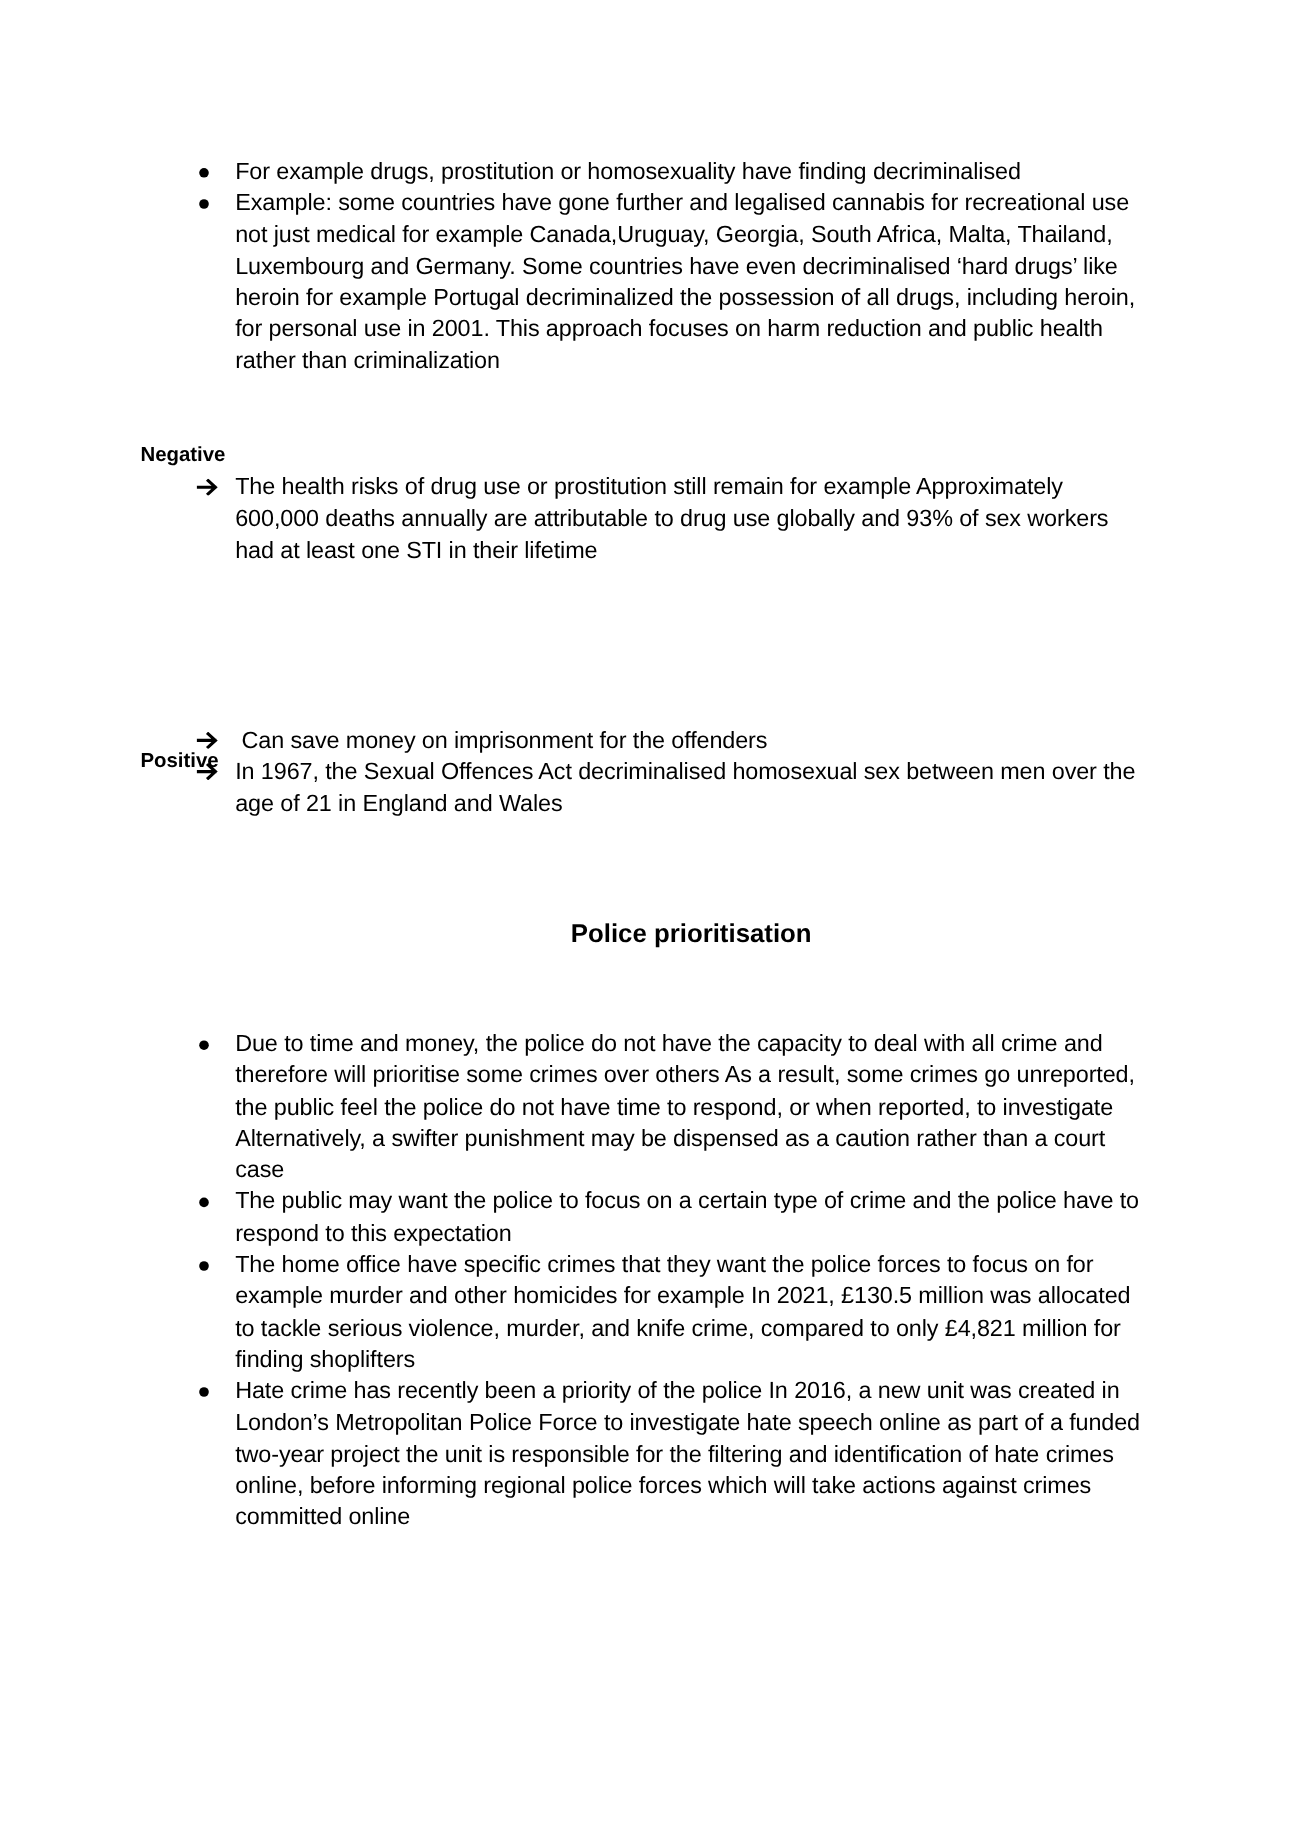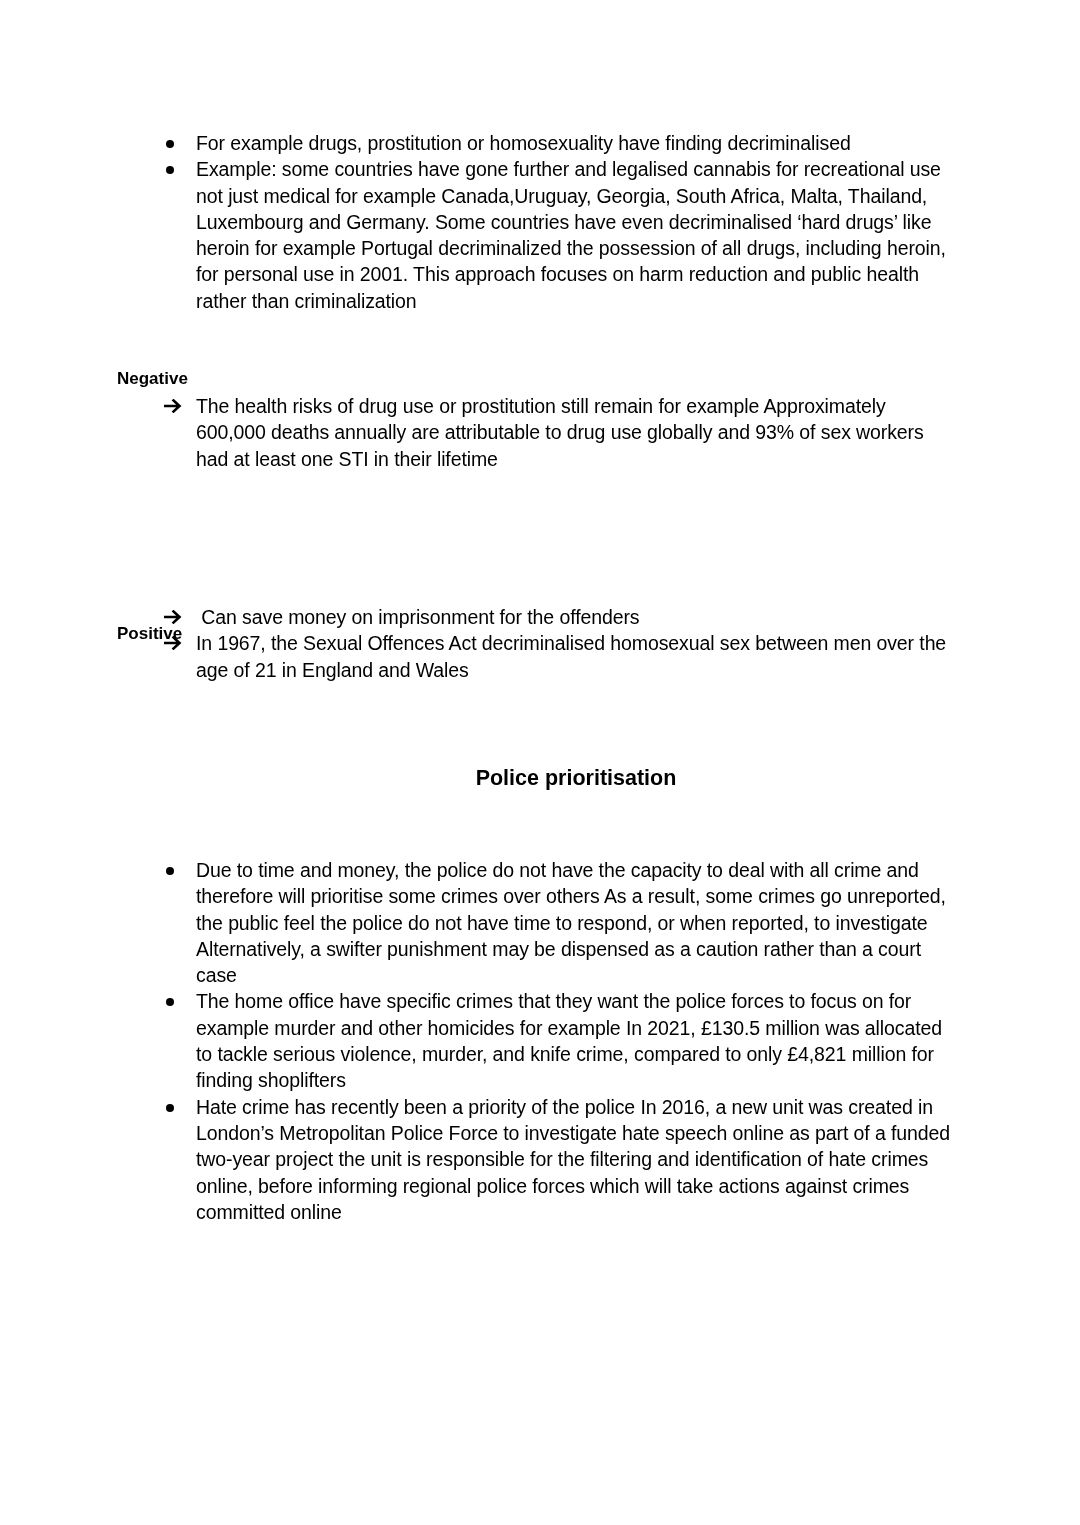--- a/index.html
+++ b/index.html
@@ -126,20 +126,24 @@
   </ul>
 
   <div class="section-title" style="top:764px;margin-left:36px;">Police prioritisation</div>
   <ul class="list" style="top:820px;margin-top:37px;">
     <li class="item">
       <span class="marker dot"></span>
       <span>Due to time and money, the police do not have the capacity to deal with all crime and therefore will prioritise some crimes over others As a result, some crimes go unreported, the public feel the police do not have time to respond, or when reported, to investigate Alternatively, a swifter punishment may be dispensed as a caution rather than a court case</span>
     </li>
     <li class="item">
       <span class="marker dot"></span>
+      <span>The public may want the police to focus on a certain type of crime and the police have to respond to this expectation</span>
+    </li>
+    <li class="item">
+      <span class="marker dot"></span>
       <span>The home office have specific crimes that they want the police forces to focus on for example murder and other homicides for example In 2021, £130.5 million was allocated to tackle serious violence, murder, and knife crime, compared to only £4,821 million for finding shoplifters</span>
     </li>
     <li class="item">
       <span class="marker dot"></span>
       <span>Hate crime has recently been a priority of the police In 2016, a new unit was created in London’s Metropolitan Police Force to investigate hate speech online as part of a funded two-year project the unit is responsible for the filtering and identification of hate crimes online, before informing regional police forces which will take actions against crimes committed online</span>
     </li>
   </ul>
 
 </div>
 

